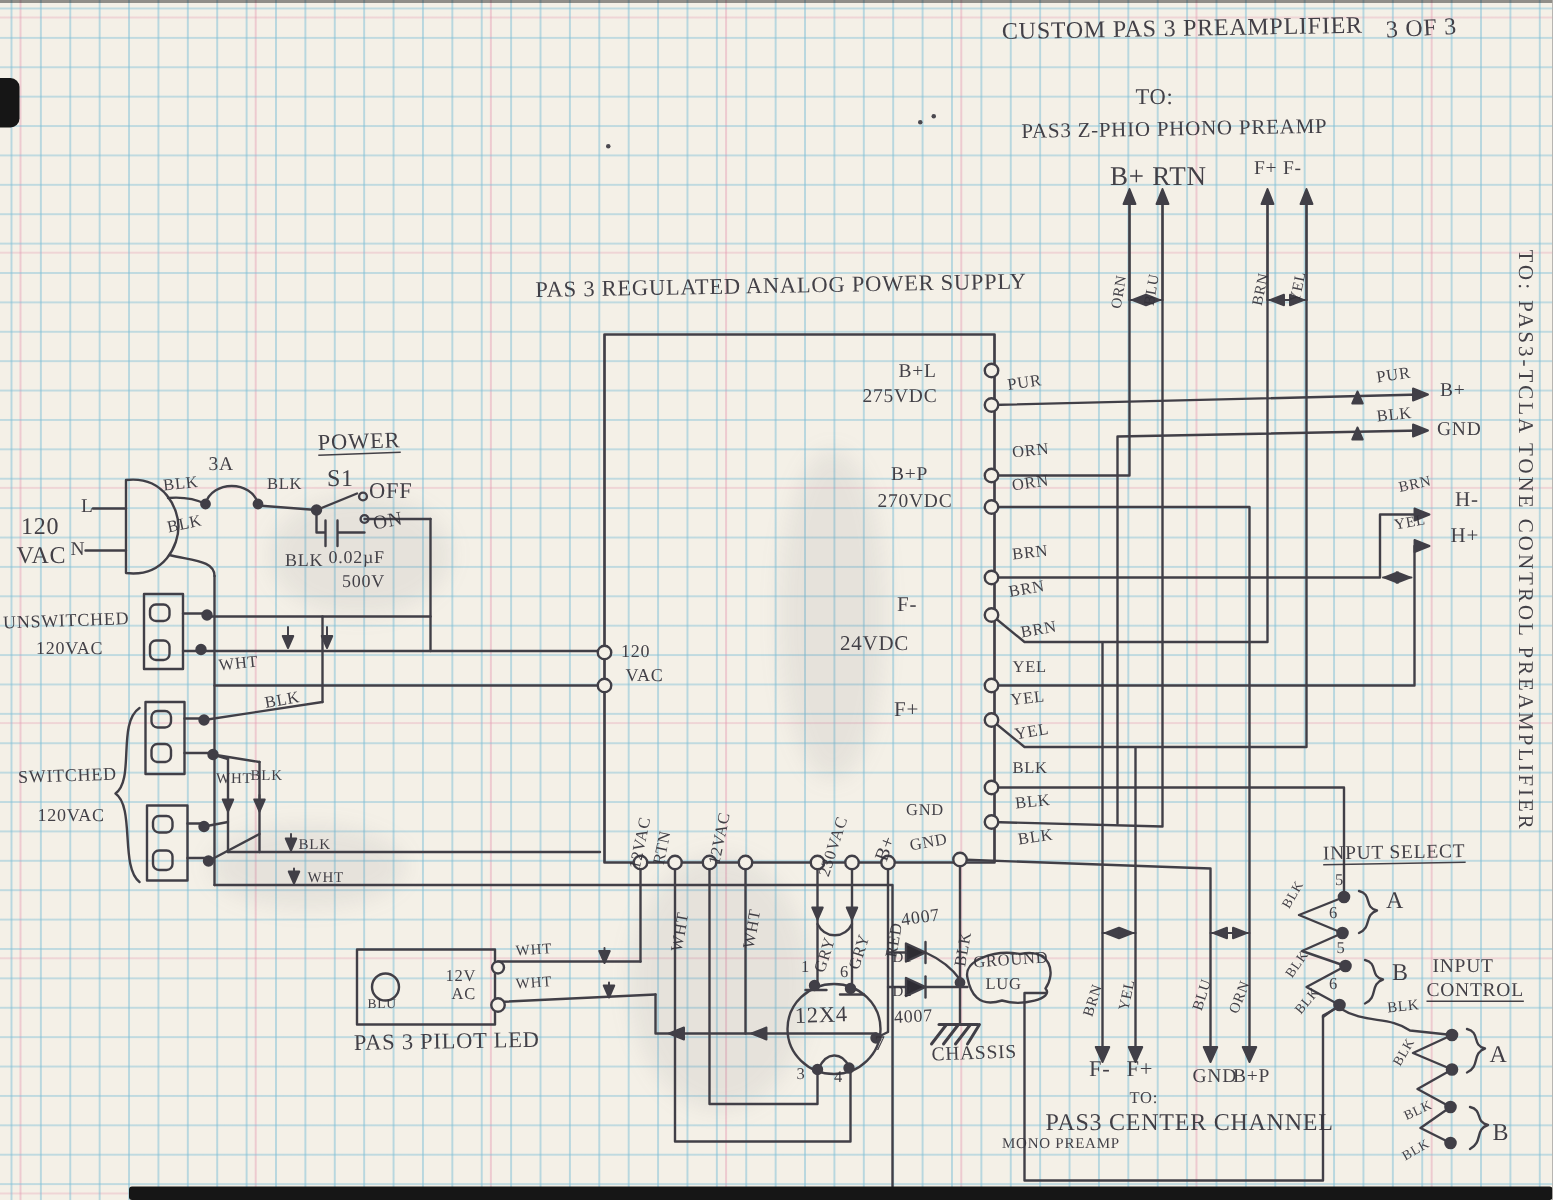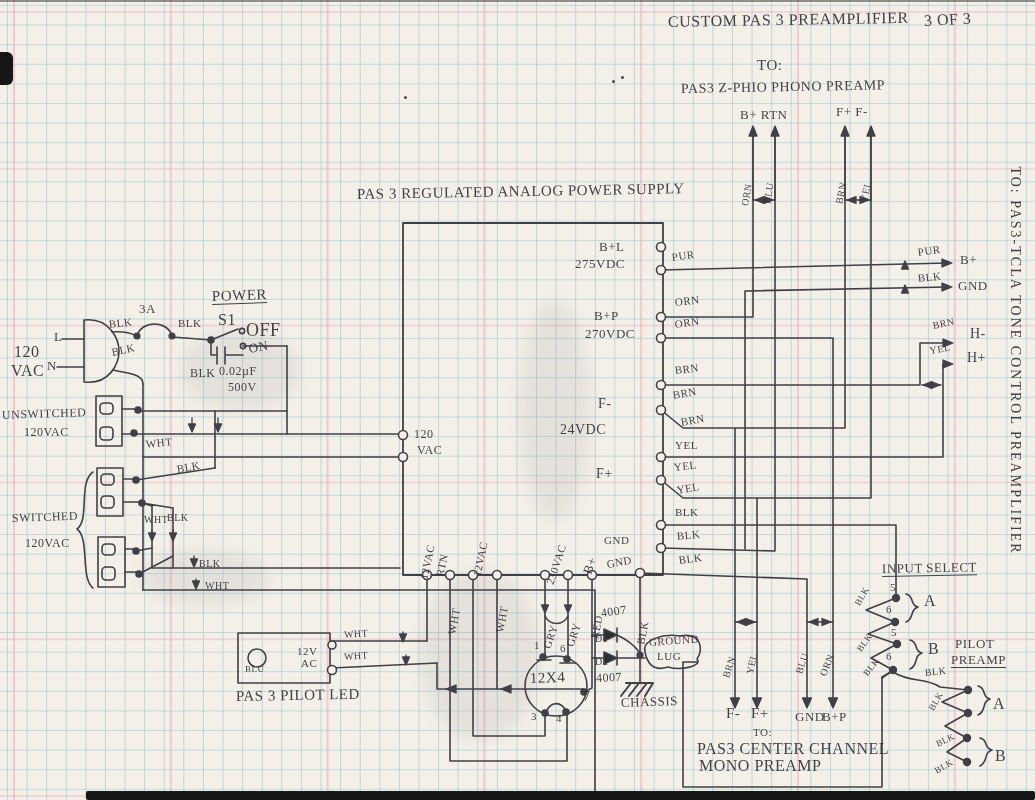--- a/index.html
+++ b/index.html
@@ -255,37 +255,37 @@
       <path d="M735,708 l-4.5,-10 9,0 z M757,708 l-4.5,-10 9,0 z"></path>
       <path d="M807,708 l-4.5,-10 9,0 z M833,708 l-4.5,-10 9,0 z"></path>
     </g>
   </svg>
 
   <div id="labels">
       <span class="hw" style="left: 668px; top: 14px; font-size: 16px; transform: rotate(-1deg);">CUSTOM PAS 3 PREAMPLIFIER</span>
       <span class="hw" style="left: 924px; top: 13px; font-size: 16px; transform: rotate(-3deg);">3 OF 3</span>
       <span class="hw" style="left: 757px; top: 58px; font-size: 15px;">TO:</span>
       <span class="hw" style="left: 681px; top: 82px; font-size: 14px; transform: rotate(-1deg);">PAS3 Z-PHIO PHONO PREAMP</span>
-      <span class="hw" style="left: 740px; top: 108px; font-size: 13px;">B+ RTN</span>
+      <span class="hw" style="left: 740px; top: 108px; font-size: 18px;">B+ RTN</span>
       <span class="hw" style="left: 836px; top: 105px; font-size: 13px;">F+ F-</span>
       <span class="hw" style="left: 746px; top: 200px; font-size: 10px; transform: rotate(-80deg);">ORN</span>
       <span class="hw" style="left: 768px; top: 198px; font-size: 10px; transform: rotate(-80deg);">BLU</span>
       <span class="hw" style="left: 840px; top: 198px; font-size: 10px; transform: rotate(-78deg);">BRN</span>
       <span class="hw" style="left: 865px; top: 196px; font-size: 10px; transform: rotate(-78deg);">YEL</span>
       <span class="hw" style="left: 14px; top: 344px; font-size: 16px;">120</span>
       <span class="hw" style="left: 11px; top: 363px; font-size: 16px;">VAC</span>
       <span class="hw" style="left: 54px; top: 330px; font-size: 13px;">L</span>
       <span class="hw" style="left: 47px; top: 359px; font-size: 13px;">N</span>
       <span class="hw" style="left: 109px; top: 319px; font-size: 11px; transform: rotate(-6deg);">BLK</span>
       <span class="hw" style="left: 112px; top: 347px; font-size: 11px; transform: rotate(-12deg);">BLK</span>
       <span class="hw" style="left: 139px; top: 302px; font-size: 13px;">3A</span>
       <span class="hw" style="left: 178px; top: 318px; font-size: 11px;">BLK</span>
       <span class="hw u" style="left: 212px; top: 289px; font-size: 15px; transform: rotate(-2deg);">POWER</span>
       <span class="hw" style="left: 218px; top: 312px; font-size: 16px;">S1</span>
-      <span class="hw" style="left: 246px; top: 321px; font-size: 18px;">OFF</span>
+      <span class="hw" style="left: 246px; top: 321px; font-size: 15px;">OFF</span>
       <span class="hw" style="left: 249px; top: 342px; font-size: 13px; transform: rotate(-10deg);">ON</span>
       <span class="hw" style="left: 190px; top: 367px; font-size: 12px;">BLK</span>
       <span class="hw" style="left: 219px; top: 365px; font-size: 12px;">0.02µF</span>
       <span class="hw" style="left: 228px; top: 381px; font-size: 12px;">500V</span>
       <span class="hw" style="left: 2px; top: 409px; font-size: 12px; transform: rotate(-2deg);">UNSWITCHED</span>
       <span class="hw" style="left: 24px; top: 426px; font-size: 12px;">120VAC</span>
       <span class="hw" style="left: 146px; top: 439px; font-size: 11px; transform: rotate(-6deg);">WHT</span>
       <span class="hw" style="left: 12px; top: 512px; font-size: 12px; transform: rotate(-2deg);">SWITCHED</span>
       <span class="hw" style="left: 25px; top: 537px; font-size: 12px;">120VAC</span>
       <span class="hw" style="left: 177px; top: 464px; font-size: 11px; transform: rotate(-10deg);">BLK</span>
@@ -350,42 +350,42 @@
       <span class="hw" style="left: 727px; top: 672px; font-size: 10px; transform: rotate(-72deg);">BRN</span>
       <span class="hw" style="left: 751px; top: 668px; font-size: 10px; transform: rotate(-78deg);">YEL</span>
       <span class="hw" style="left: 800px; top: 668px; font-size: 10px; transform: rotate(-72deg);">BLU</span>
       <span class="hw" style="left: 824px; top: 670px; font-size: 10px; transform: rotate(-68deg);">ORN</span>
       <span class="hw" style="left: 726px; top: 706px; font-size: 15px;">F-</span>
       <span class="hw" style="left: 751px; top: 706px; font-size: 15px;">F+</span>
       <span class="hw" style="left: 795px; top: 710px; font-size: 13px;">GND</span>
       <span class="hw" style="left: 822px; top: 710px; font-size: 13px;">B+P</span>
       <span class="hw" style="left: 753px; top: 727px; font-size: 11px;">TO:</span>
       <span class="hw" style="left: 697px; top: 741px; font-size: 16px;">PAS3 CENTER CHANNEL</span>
-      <span class="hw" style="left: 699px; top: 758px; font-size: 16px;">MONO PREAMP</span>
+      <span class="hw" style="left: 668px; top: 758px; font-size: 10px;">MONO PREAMP</span>
       <span class="hw" style="left: 918px; top: 247px; font-size: 11px; transform: rotate(-8deg);">PUR</span>
       <span class="hw" style="left: 960px; top: 253px; font-size: 13px;">B+</span>
       <span class="hw" style="left: 918px; top: 273px; font-size: 11px; transform: rotate(-6deg);">BLK</span>
       <span class="hw" style="left: 958px; top: 279px; font-size: 13px;">GND</span>
       <span class="hw" style="left: 933px; top: 321px; font-size: 10px; transform: rotate(-12deg);">BRN</span>
       <span class="hw" style="left: 970px; top: 327px; font-size: 14px;">H-</span>
       <span class="hw" style="left: 930px; top: 346px; font-size: 10px; transform: rotate(-10deg);">YEL</span>
       <span class="hw" style="left: 967px; top: 351px; font-size: 14px;">H+</span>
       <span class="hw" style="left: 1014px; top: 158px; font-size: 14px; transform: rotate(90deg); letter-spacing: 2px;">TO: PAS3-TCLA TONE CONTROL PREAMPLIFIER</span>
       <span class="hw u" style="left: 882px; top: 562px; font-size: 13px; transform: rotate(-1deg);">INPUT SELECT</span>
       <span class="hw" style="left: 890px; top: 582px; font-size: 11px;">5</span>
       <span class="hw" style="left: 886px; top: 604px; font-size: 11px;">6</span>
       <span class="hw" style="left: 891px; top: 627px; font-size: 11px;">5</span>
       <span class="hw" style="left: 886px; top: 651px; font-size: 11px;">6</span>
       <span class="hw" style="left: 858px; top: 600px; font-size: 9px; transform: rotate(-60deg);">BLK</span>
       <span class="hw" style="left: 860px; top: 646px; font-size: 9px; transform: rotate(-55deg);">BLK</span>
       <span class="hw" style="left: 866px; top: 670px; font-size: 9px; transform: rotate(-50deg);">BLK</span>
       <span class="hw" style="left: 924px; top: 593px; font-size: 16px;">A</span>
       <span class="hw" style="left: 928px; top: 641px; font-size: 16px;">B</span>
-      <span class="hw" style="left: 955px; top: 637px; font-size: 13px;">PILOT</span>
-      <span class="hw u" style="left: 951px; top: 653px; font-size: 13px;">PREAMP</span>
+      <span class="hw" style="left: 955px; top: 637px; font-size: 13px;">INPUT</span>
+      <span class="hw u" style="left: 951px; top: 653px; font-size: 13px;">CONTROL</span>
       <span class="hw" style="left: 925px; top: 668px; font-size: 10px; transform: rotate(-6deg);">BLK</span>
       <span class="hw" style="left: 932px; top: 705px; font-size: 9px; transform: rotate(-60deg);">BLK</span>
       <span class="hw" style="left: 937px; top: 740px; font-size: 9px; transform: rotate(-25deg);">BLK</span>
       <span class="hw" style="left: 936px; top: 767px; font-size: 9px; transform: rotate(-30deg);">BLK</span>
       <span class="hw" style="left: 993px; top: 696px; font-size: 16px;">A</span>
       <span class="hw" style="left: 995px; top: 748px; font-size: 16px;">B</span>
     </div>
 
   <div class="artifact" style="left:86px;top:791px;width:949px;height:9px;border-radius:2px;"></div>
   <div class="artifact" style="left:0;top:52px;width:13px;height:33px;border-radius:0 6px 6px 0;"></div>

